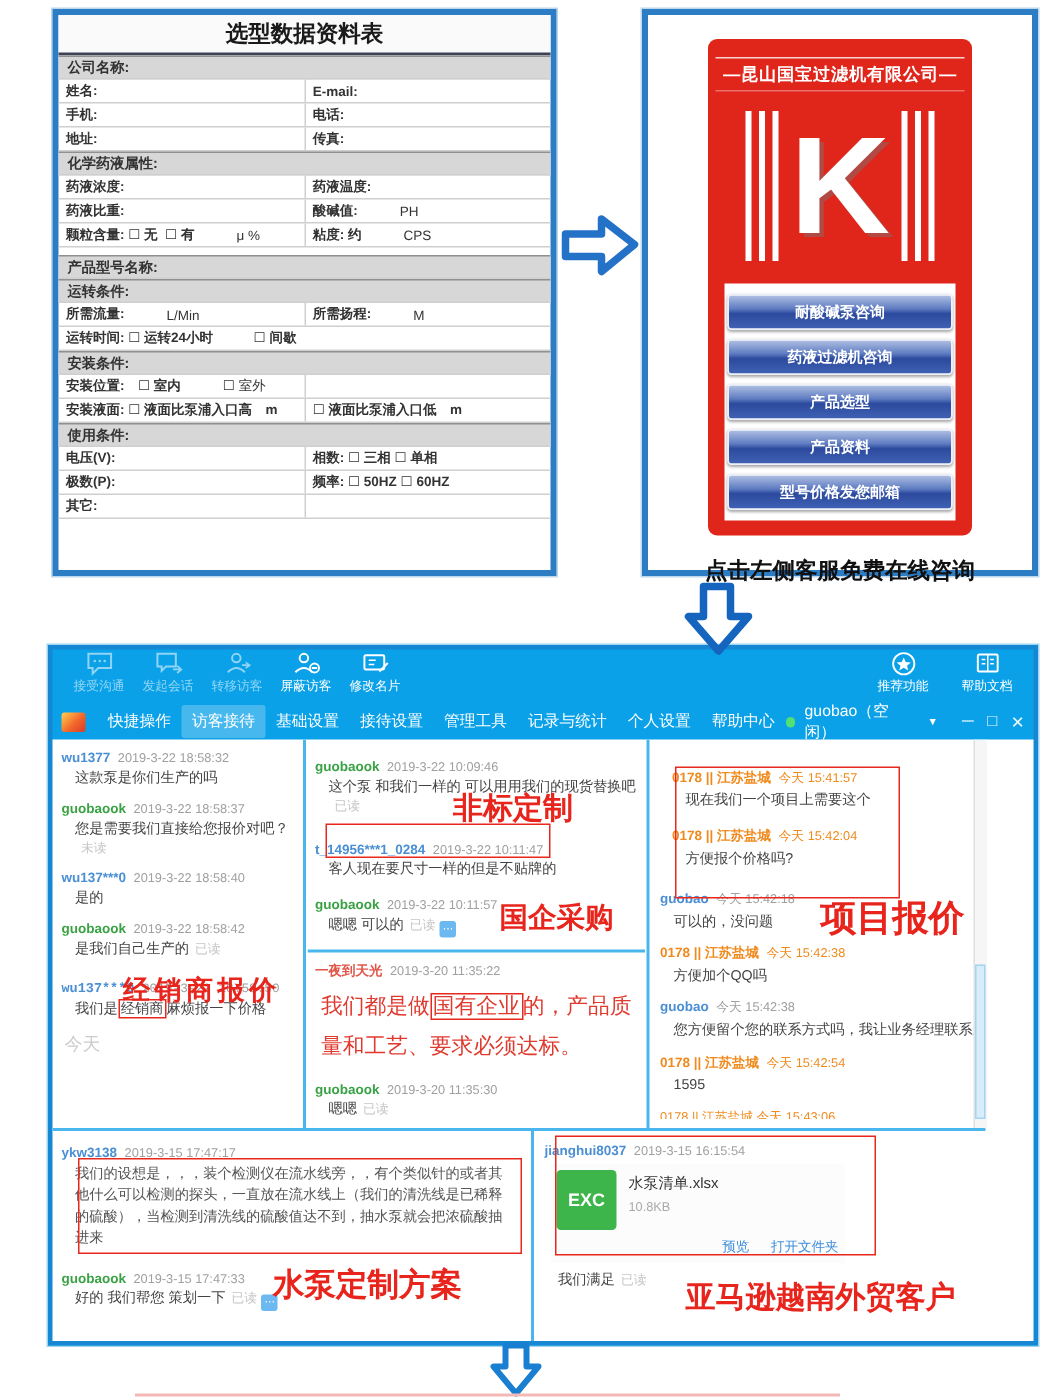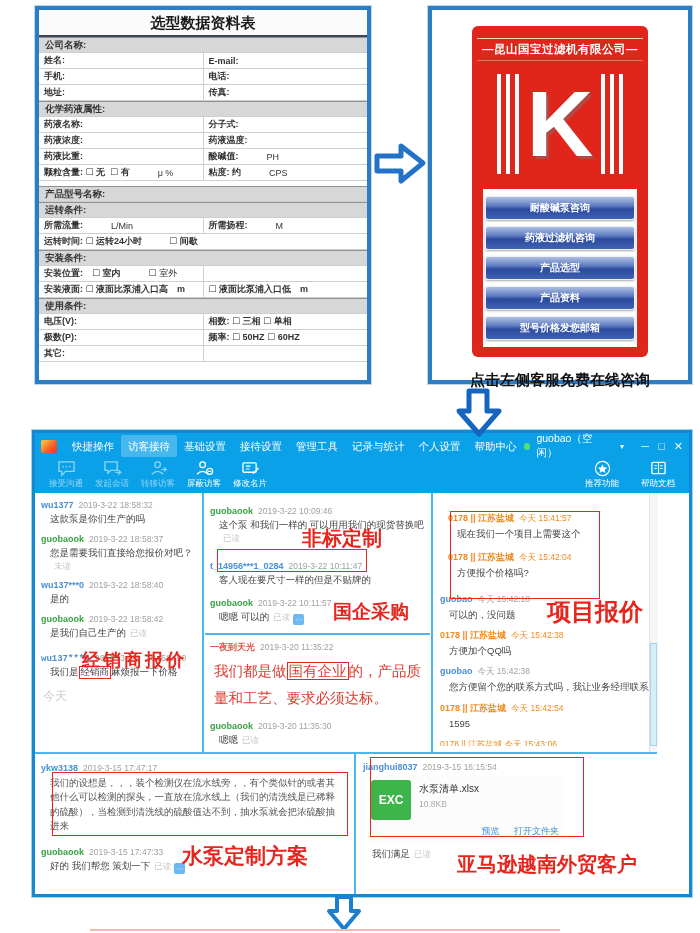--- a/index.html
+++ b/index.html
@@ -93,24 +93,20 @@
       <div class="fc"><span class="flb">电话:</span><span class="fvl"></span></div>
     </div>
     <div class="frow">
       <div class="fc"><span class="flb">地址:</span><span class="fvl"></span></div>
       <div class="fc"><span class="flb">传真:</span><span class="fvl"></span></div>
     </div>
     <div class="frow fh">
         <span>化学药液属性:</span>
       </div>
     <div class="frow">
-      <div class="fc"><span class="flb">药液名称:</span><span class="fvl"></span></div>
-      <div class="fc"><span class="flb">分子式:</span><span class="fvl"></span></div>
-    </div>
-    <div class="frow">
       <div class="fc"><span class="flb">药液浓度:</span><span class="fvl"></span></div>
       <div class="fc"><span class="flb">药液温度:</span><span class="fvl"></span></div>
     </div>
     <div class="frow">
       <div class="fc"><span class="flb">药液比重:</span><span class="fvl"></span></div>
       <div class="fc"><span class="flb">酸碱值:</span><span class="fvl">PH</span></div>
     </div>
     <div class="frow">
       <div class="fc"><span class="flb">颗粒含量: ☐ 无  ☐ 有</span><span class="fvl">μ %</span></div>
       <div class="fc"><span class="flb">粘度: 约</span><span class="fvl">CPS</span></div>
@@ -185,20 +181,79 @@
       </div>
     </div>
     <div class="caption">点击左侧客服免费在线咨询</div>
   </div>
 
   <svg class="arr" style="left:452px;top:388px;z-index:30;" width="54" height="50" viewBox="0 0 54 50">
     <path d="M17 3 h18 v20 h12 L27 46 L7 23 h10 z" fill="none" stroke="#1565be" stroke-width="5" stroke-linejoin="round"></path>
   </svg>
 
   <div id="chat">
+    <div id="toolbar">
+      <span class="titem dis">
+        <svg width="19" height="17" viewBox="0 0 20 18">
+            <path d="M2 2h16v10H9l-4 4v-4H2z" fill="none" stroke="#fff" stroke-width="1.4"></path>
+            <circle cx="6.5" cy="7" r="0.9" fill="#fff"></circle>
+            <circle cx="10" cy="7" r="0.9" fill="#fff"></circle>
+            <circle cx="13.5" cy="7" r="0.9" fill="#fff"></circle>
+          </svg>
+        <span>接受沟通</span>
+      </span>
+      <span class="titem dis">
+        <svg width="19" height="17" viewBox="0 0 20 18">
+            <path d="M2 2h13v9H8l-3 3v-3H2z" fill="none" stroke="#fff" stroke-width="1.4"></path>
+            <path d="M13 13h5 M16 10.5 L18.8 13 L16 15.5" fill="none" stroke="#fff" stroke-width="1.3"></path>
+          </svg>
+        <span>发起会话</span>
+      </span>
+      <span class="titem dis">
+        <svg width="19" height="17" viewBox="0 0 20 18">
+            <circle cx="9" cy="5" r="3" fill="none" stroke="#fff" stroke-width="1.4"></circle>
+            <path d="M3 15 q6 -6 12 0" fill="none" stroke="#fff" stroke-width="1.4"></path>
+            <path d="M13 10 h5 M15.6 8 L18.4 10 L15.6 12" fill="none" stroke="#fff" stroke-width="1.2"></path>
+          </svg>
+        <span>转移访客</span>
+      </span>
+      <span class="titem">
+        <svg width="19" height="17" viewBox="0 0 20 18">
+            <circle cx="8" cy="5" r="3" fill="none" stroke="#fff" stroke-width="1.4"></circle>
+            <path d="M2 15 q6 -6 12 0" fill="none" stroke="#fff" stroke-width="1.4"></path>
+            <circle cx="15.5" cy="12" r="3.2" fill="none" stroke="#fff" stroke-width="1.3"></circle>
+            <path d="M13.6 12 h3.8" stroke="#fff" stroke-width="1.3"></path>
+          </svg>
+        <span>屏蔽访客</span>
+      </span>
+      <span class="titem">
+        <svg width="19" height="17" viewBox="0 0 20 18">
+            <rect x="2" y="3" width="14" height="10" rx="1" fill="none" stroke="#fff" stroke-width="1.4"></rect>
+            <path d="M5 6.5h5 M5 9.5h4" stroke="#fff" stroke-width="1.1"></path>
+            <path d="M12 14 L18 8 L19 9 L13 15 z" fill="#fff"></path>
+          </svg>
+        <span>修改名片</span>
+      </span>
+      <span id="toolbar-right">
+        <span class="titem">
+          <svg width="19" height="17" viewBox="0 0 20 18">
+              <circle cx="10" cy="9" r="7.5" fill="none" stroke="#fff" stroke-width="1.3"></circle>
+              <path d="M10 4.5 L11.4 7.8 L15 8.1 L12.3 10.4 L13.2 13.8 L10 11.9 L6.8 13.8 L7.7 10.4 L5 8.1 L8.6 7.8 z" fill="#fff"></path>
+            </svg>
+          <span>推荐功能</span>
+        </span>
+        <span class="titem">
+          <svg width="19" height="17" viewBox="0 0 20 18">
+              <rect x="3" y="2.5" width="14" height="12" rx="1" fill="none" stroke="#fff" stroke-width="1.4"></rect>
+              <path d="M10 2.5 v12 M5.7 6h2.6 M5.7 9h2.6 M11.7 6h2.6 M11.7 9h2.6" stroke="#fff" stroke-width="1.1"></path>
+            </svg>
+          <span>帮助文档</span>
+        </span>
+      </span>
+    </div>
     <div id="titlebar">
       <span class="logo"></span>
       <span class="mitem">快捷操作</span>
       <span class="mitem active">访客接待</span>
       <span class="mitem">基础设置</span>
       <span class="mitem">接待设置</span>
       <span class="mitem">管理工具</span>
       <span class="mitem">记录与统计</span>
       <span class="mitem">个人设置</span>
       <span class="mitem">帮助中心</span>
@@ -206,79 +261,20 @@
         <span class="gdot"></span>
         <span>guobao（空闲）</span>
         <span class="caret">▼</span>
         <span class="wctl">
           <span>─</span>
           <span>□</span>
           <span>✕</span>
         </span>
       </span>
     </div>
-    <div id="toolbar">
-      <span class="titem dis">
-        <svg width="19" height="17" viewBox="0 0 20 18">
-            <path d="M2 2h16v10H9l-4 4v-4H2z" fill="none" stroke="#fff" stroke-width="1.4"></path>
-            <circle cx="6.5" cy="7" r="0.9" fill="#fff"></circle>
-            <circle cx="10" cy="7" r="0.9" fill="#fff"></circle>
-            <circle cx="13.5" cy="7" r="0.9" fill="#fff"></circle>
-          </svg>
-        <span>接受沟通</span>
-      </span>
-      <span class="titem dis">
-        <svg width="19" height="17" viewBox="0 0 20 18">
-            <path d="M2 2h13v9H8l-3 3v-3H2z" fill="none" stroke="#fff" stroke-width="1.4"></path>
-            <path d="M13 13h5 M16 10.5 L18.8 13 L16 15.5" fill="none" stroke="#fff" stroke-width="1.3"></path>
-          </svg>
-        <span>发起会话</span>
-      </span>
-      <span class="titem dis">
-        <svg width="19" height="17" viewBox="0 0 20 18">
-            <circle cx="9" cy="5" r="3" fill="none" stroke="#fff" stroke-width="1.4"></circle>
-            <path d="M3 15 q6 -6 12 0" fill="none" stroke="#fff" stroke-width="1.4"></path>
-            <path d="M13 10 h5 M15.6 8 L18.4 10 L15.6 12" fill="none" stroke="#fff" stroke-width="1.2"></path>
-          </svg>
-        <span>转移访客</span>
-      </span>
-      <span class="titem">
-        <svg width="19" height="17" viewBox="0 0 20 18">
-            <circle cx="8" cy="5" r="3" fill="none" stroke="#fff" stroke-width="1.4"></circle>
-            <path d="M2 15 q6 -6 12 0" fill="none" stroke="#fff" stroke-width="1.4"></path>
-            <circle cx="15.5" cy="12" r="3.2" fill="none" stroke="#fff" stroke-width="1.3"></circle>
-            <path d="M13.6 12 h3.8" stroke="#fff" stroke-width="1.3"></path>
-          </svg>
-        <span>屏蔽访客</span>
-      </span>
-      <span class="titem">
-        <svg width="19" height="17" viewBox="0 0 20 18">
-            <rect x="2" y="3" width="14" height="10" rx="1" fill="none" stroke="#fff" stroke-width="1.4"></rect>
-            <path d="M5 6.5h5 M5 9.5h4" stroke="#fff" stroke-width="1.1"></path>
-            <path d="M12 14 L18 8 L19 9 L13 15 z" fill="#fff"></path>
-          </svg>
-        <span>修改名片</span>
-      </span>
-      <span id="toolbar-right">
-        <span class="titem">
-          <svg width="19" height="17" viewBox="0 0 20 18">
-              <circle cx="10" cy="9" r="7.5" fill="none" stroke="#fff" stroke-width="1.3"></circle>
-              <path d="M10 4.5 L11.4 7.8 L15 8.1 L12.3 10.4 L13.2 13.8 L10 11.9 L6.8 13.8 L7.7 10.4 L5 8.1 L8.6 7.8 z" fill="#fff"></path>
-            </svg>
-          <span>推荐功能</span>
-        </span>
-        <span class="titem">
-          <svg width="19" height="17" viewBox="0 0 20 18">
-              <rect x="3" y="2.5" width="14" height="12" rx="1" fill="none" stroke="#fff" stroke-width="1.4"></rect>
-              <path d="M10 2.5 v12 M5.7 6h2.6 M5.7 9h2.6 M11.7 6h2.6 M11.7 9h2.6" stroke="#fff" stroke-width="1.1"></path>
-            </svg>
-          <span>帮助文档</span>
-        </span>
-      </span>
-    </div>
 
     <div id="content">
 
       <div class="panel" style="left:1px;top:0;width:165px;height:258px;">
         <div class="msg">
             <div class="mh"><span class="mu b">wu1377</span><span>2019-3-22 18:58:32</span></div>
             <div class="mb">这款泵是你们生产的吗</div>
           </div>
         <div class="msg">
             <div class="mh"><span class="mu g">guobaook</span><span>2019-3-22 18:58:37</span></div>

